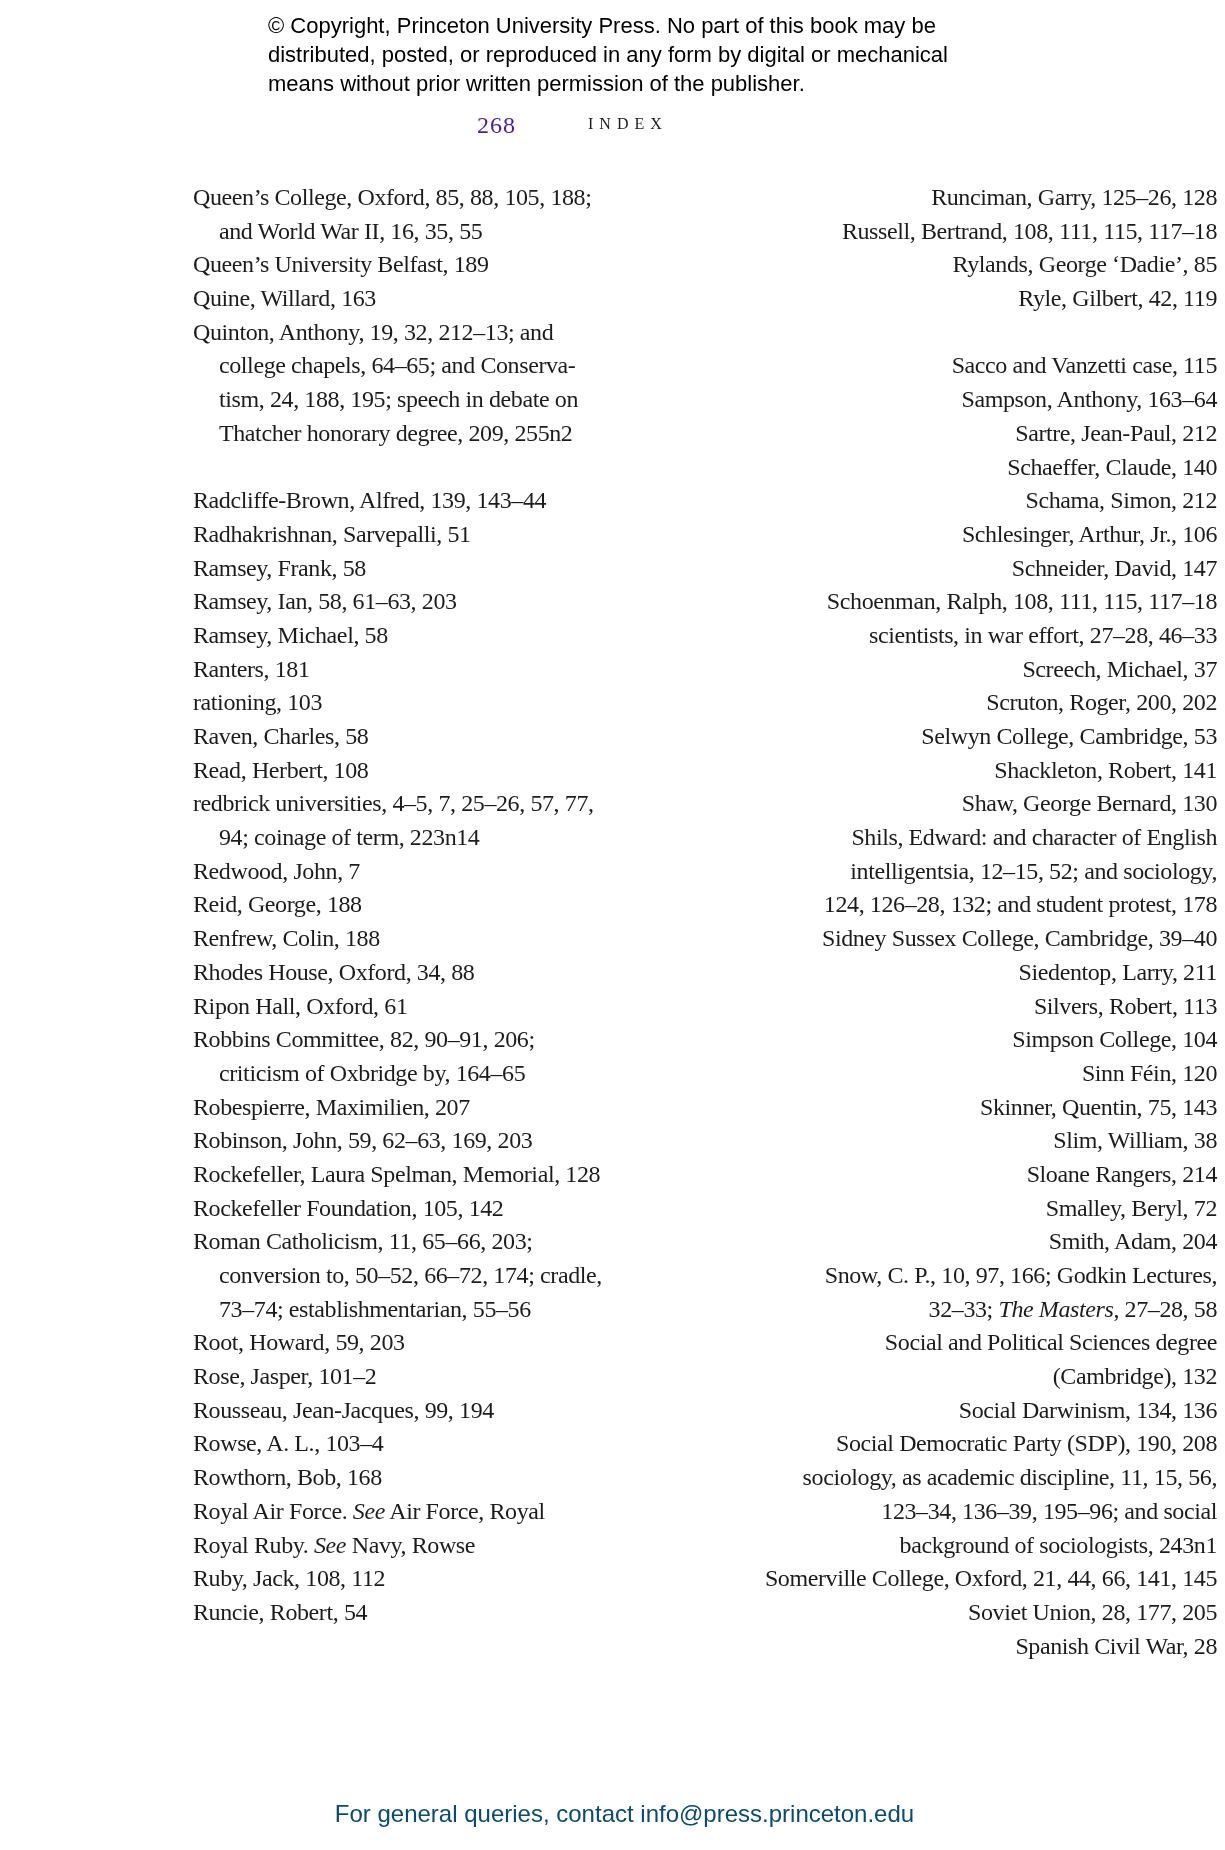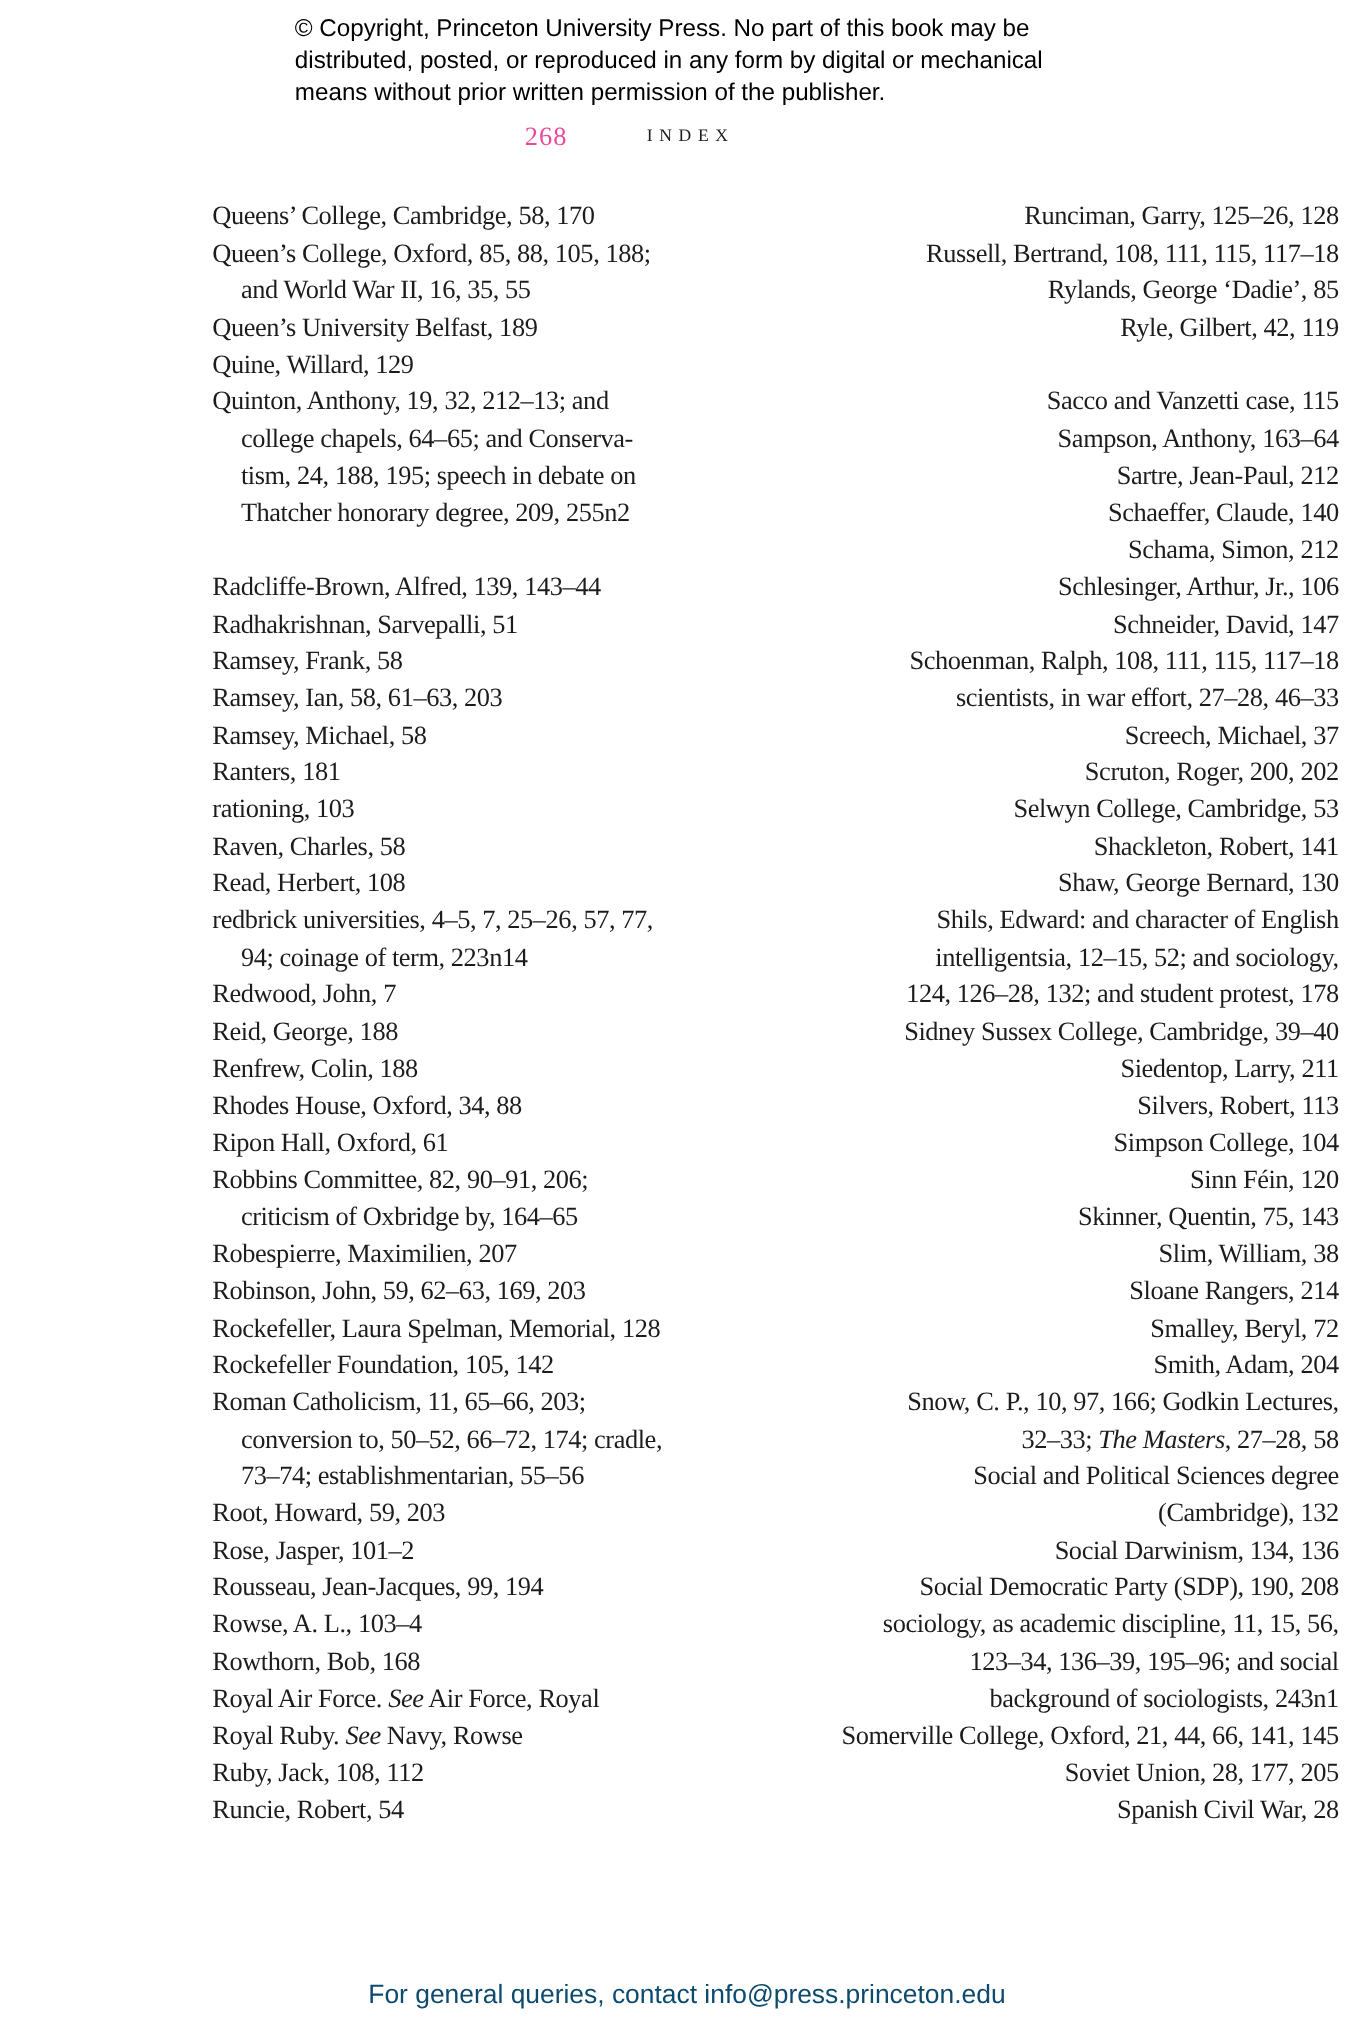--- a/index.html
+++ b/index.html
@@ -28,21 +28,21 @@
     left: 0;
     width: 100%;
     height: 30px;
   }
   .pagenum {
     position: absolute;
     left: 477px;
     top: 0;
     font-size: 24px;
     letter-spacing: 1px;
-    color: #ec4899;
+    color: #4c1d95;
   }
   .headtitle {
     position: absolute;
     left: 588px;
     top: 3px;
     font-size: 16px;
     letter-spacing: 6px;
     color: #1c1c1c;
   }
   .col {
@@ -78,25 +78,24 @@
     <div>distributed, posted, or reproduced in any form by digital or mechanical</div>
     <div>means without prior written permission of the publisher.</div>
   </div>
 
   <div class="pagehead">
     <span class="pagenum">268</span>
     <span class="headtitle">INDEX</span>
   </div>
 
   <div class="col col-left" id="col-left">
-      <div class="iline"><span>Queens’ College, Cambridge, 58, 170</span></div>
       <div class="iline"><span>Queen’s College, Oxford, 85, 88, 105, 188;</span></div>
       <div class="iline indent"><span>and World War II, 16, 35, 55</span></div>
       <div class="iline"><span>Queen’s University Belfast, 189</span></div>
-      <div class="iline"><span>Quine, Willard, 129</span></div>
+      <div class="iline"><span>Quine, Willard, 163</span></div>
       <div class="iline"><span>Quinton, Anthony, 19, 32, 212–13; and</span></div>
       <div class="iline indent"><span>college chapels, 64–65; and Conserva-</span></div>
       <div class="iline indent"><span>tism, 24, 188, 195; speech in debate on</span></div>
       <div class="iline indent"><span>Thatcher honorary degree, 209, 255n2</span></div>
       <div class="iline"></div>
       <div class="iline"><span>Radcliffe-Brown, Alfred, 139, 143–44</span></div>
       <div class="iline"><span>Radhakrishnan, Sarvepalli, 51</span></div>
       <div class="iline"><span>Ramsey, Frank, 58</span></div>
       <div class="iline"><span>Ramsey, Ian, 58, 61–63, 203</span></div>
       <div class="iline"><span>Ramsey, Michael, 58</span></div>

